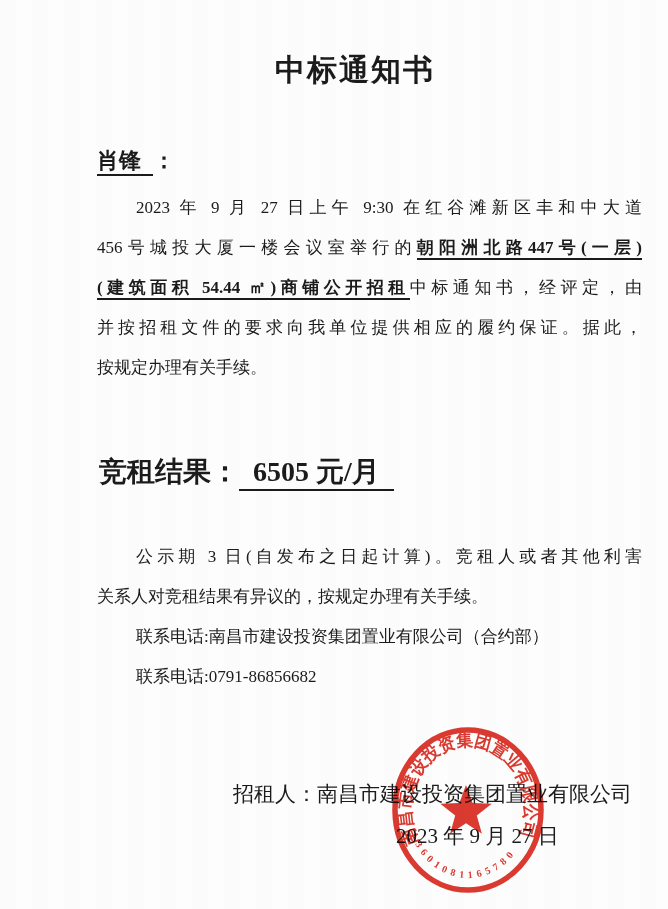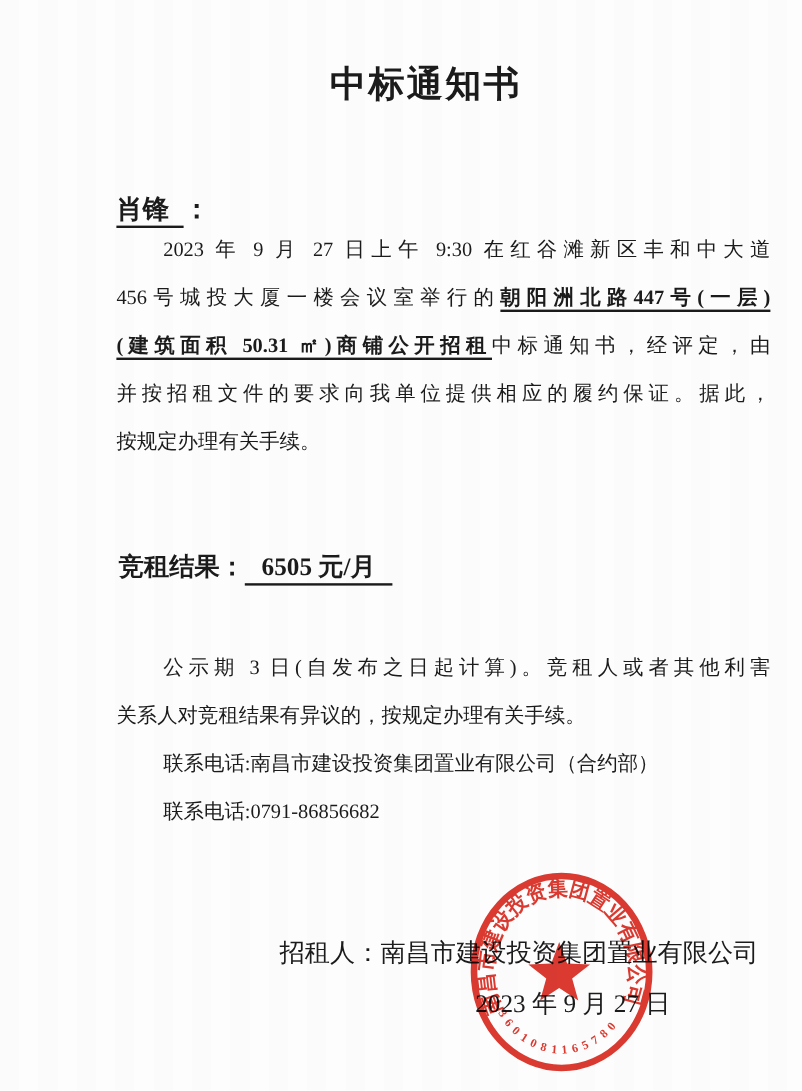--- a/index.html
+++ b/index.html
@@ -19,21 +19,21 @@
     position: absolute;
     top: 50px; left: 0; right: 0;
     margin: 0;
     text-align: center;
     font-size: 30px;
     font-weight: 700;
     letter-spacing: 2px;
   }
   .salutation {
     position: absolute;
-    top: 160px; left: 97px;
+    top: 146px; left: 97px;
     font-size: 22px;
     font-weight: 700;
     line-height: 30px;
   }
   .salutation .name {
     border-bottom: 2px solid #1b1b1b;
     padding: 0 12px 1px 0;
   }
   .block { position: absolute; left: 97px; width: 545px; font-size: 17px; }
   .para1 { top: 188px; }
@@ -47,21 +47,21 @@
   .line.noJust { text-align: right; text-align-last: left; }
   .indent { text-indent: 39px; }
   .em {
     font-weight: 700;
     border-bottom: 2px solid #1b1b1b;
     padding-bottom: 1px;
   }
   .result {
     position: absolute;
     top: 452px; left: 99px;
-    font-size: 21px;
+    font-size: 28px;
     font-weight: 700;
     line-height: 40px;
   }
   .result .value {
     border-bottom: 2px solid #1b1b1b;
     padding: 0 14px 2px 14px;
   }
   .sigLessor {
     position: absolute;
     top: 779px; left: 233px;
@@ -87,21 +87,21 @@
 
 <div class="page">
 
   <h1 class="title">中标通知书</h1>
 
   <div class="salutation"><span class="name">肖锋</span><span>：</span></div>
 
   <div class="block para1">
     <div class="line indent">2023 年 9 月 27 日上午 9:30 在红谷滩新区丰和中大道</div>
     <div class="line"><span>456号城投大厦一楼会议室举行的</span><span class="em">朝阳洲北路447号(一层)</span></div>
-    <div class="line"><span class="em">(建筑面积 50.31 ㎡)商铺公开招租</span><span>中标通知书，经评定，由</span></div>
+    <div class="line"><span class="em">(建筑面积 54.44 ㎡)商铺公开招租</span><span>中标通知书，经评定，由</span></div>
     <div class="line">并按招租文件的要求向我单位提供相应的履约保证。据此，</div>
     <div class="line noJust">按规定办理有关手续。</div>
   </div>
 
   <div class="result"><span>竞租结果：</span><span class="value">6505 元/月</span></div>
 
   <div class="block para2">
     <div class="line indent">公示期 3 日(自发布之日起计算)。竞租人或者其他利害</div>
     <div class="line noJust">关系人对竞租结果有异议的，按规定办理有关手续。</div>
     <div class="line noJust indent">联系电话:南昌市建设投资集团置业有限公司（合约部）</div>

